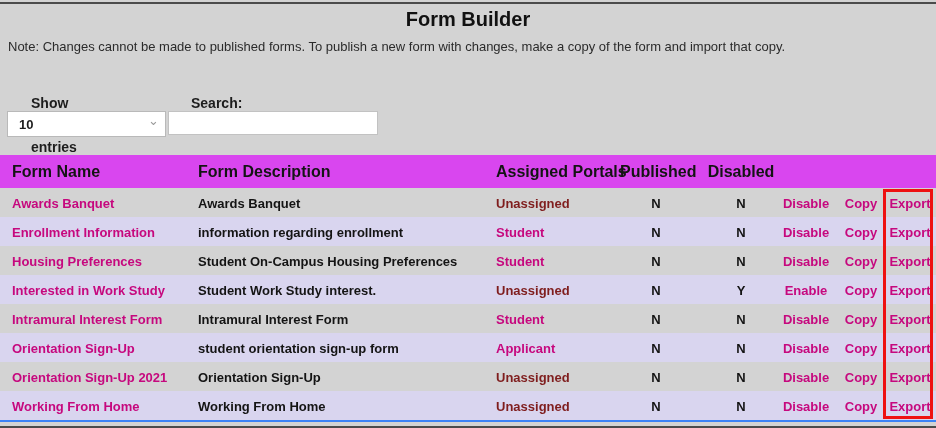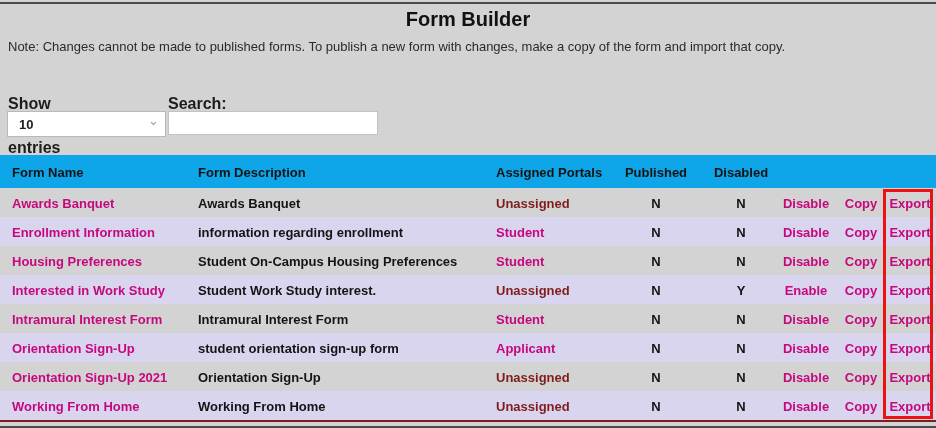--- a/index.html
+++ b/index.html
@@ -16,21 +16,21 @@
 
   .page-title {
     position: absolute; top: 8px; left: 0; width: 936px;
     text-align: center; font-size: 20px; font-weight: bold; color: #111;
   }
   .note {
     position: absolute; top: 39px; left: 8px; width: 900px;
     font-size: 13px; color: #2b2b2b;
   }
 
-  .ctrl-label { position: absolute; font-size: 16px; font-weight: bold; color: #1d1d1d; }
+  .ctrl-label { position: absolute; font-size: 14px; font-weight: bold; color: #1d1d1d; margin-left: 23px; }
   .show-label   { top: 95px;  left: 8px; }
   .entries-label{ top: 139px; left: 8px; }
   .search-label { top: 95px;  left: 168px; }
 
   .show-select {
     position: absolute; top: 111px; left: 7px; width: 159px; height: 26px;
     background: #ffffff; border: 1px solid #b9b9b9;
     display: flex; align-items: center; justify-content: space-between;
     padding: 0 6px 0 11px; cursor: pointer;
   }
@@ -39,30 +39,30 @@
 
   .search-input {
     position: absolute; top: 111px; left: 168px; width: 210px; height: 24px;
     background: #ffffff; border: 1px solid #c2c2c2;
     font-family: "Liberation Sans", "DejaVu Sans", sans-serif;
     font-size: 13px; font-weight: bold; padding: 0 6px; outline: none;
   }
 
   .table { position: absolute; top: 155px; left: 0; width: 936px; }
   .thead {
-    position: relative; height: 33px; background: #0ea5e9;
-    font-weight: bold; font-size: 13px; color: #141414;
+    position: relative; height: 33px; background: #d946ef;
+    font-weight: bold; font-size: 16px; color: #141414;
   }
   .row {
     position: relative; height: 29px;
     font-weight: bold; font-size: 13px;
   }
   .row:nth-child(odd)  { background: #d3d3d3; }
   .row:nth-child(even) { background: #d9d5ef; }
-  .tbody { border-bottom: 2px solid #7f1d1d; }
+  .tbody { border-bottom: 2px solid #3b82f6; }
 
   .cell { position: absolute; top: 50%; transform: translateY(-50%); white-space: nowrap; }
   .c-name   { left: 12px; }
   .c-desc   { left: 198px; }
   .c-portal { left: 496px; }
   .c-pub    { left: 620px; width: 72px; text-align: center; }
   .c-dis    { left: 706px; width: 70px; text-align: center; }
   .c-act    { left: 776px; width: 60px; text-align: center; }
   .c-copy   { left: 840px; width: 42px; text-align: center; }
   .c-exp    { left: 886px; width: 48px; text-align: center; }

